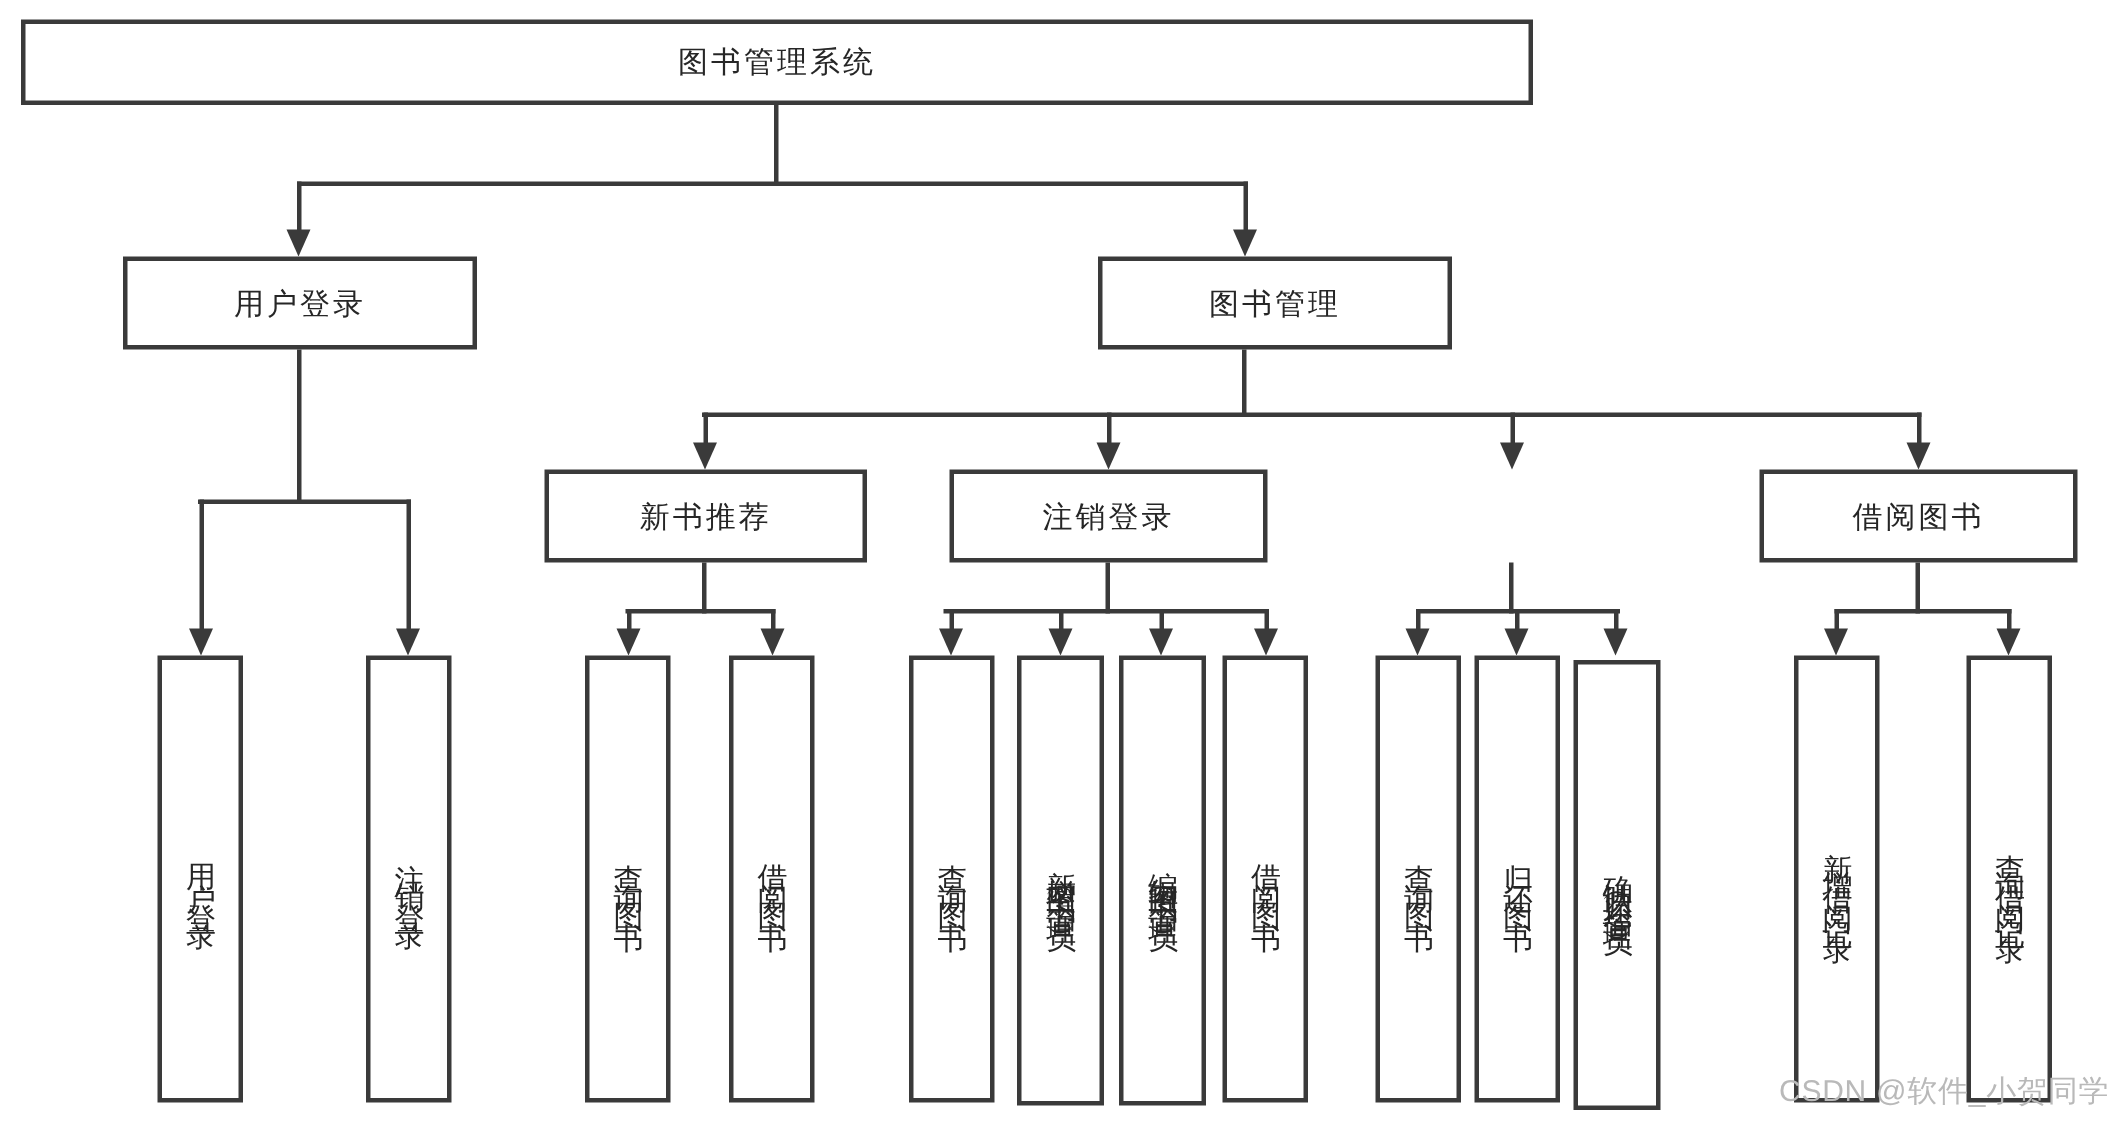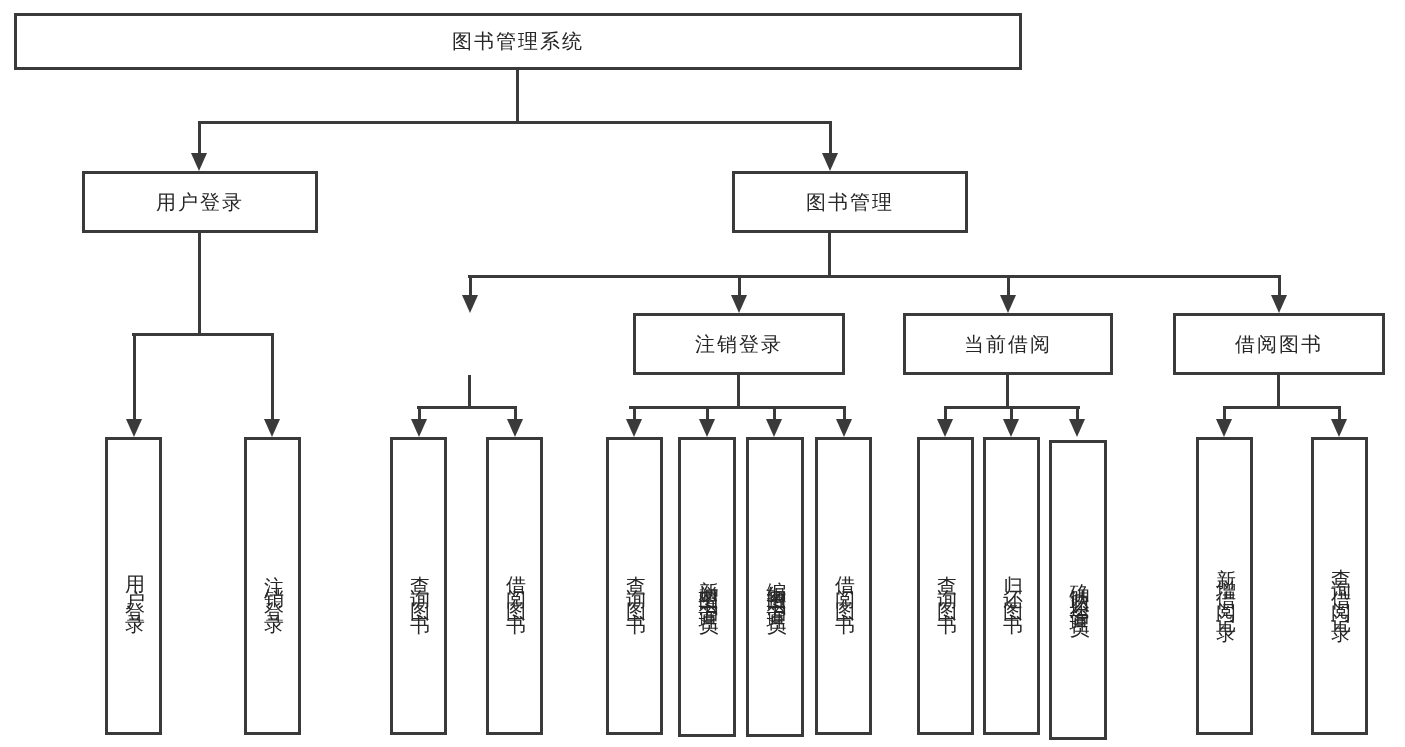--- a/index.html
+++ b/index.html
@@ -9,21 +9,20 @@
     --background:#ffffff;
   }
   *{margin:0;padding:0;box-sizing:border-box;}
   html,body{background:var(--background);}
   body{font-family:"Liberation Sans","DejaVu Sans",sans-serif;}
   .stage{
     position:relative;
     width:1405px;height:747px;
     background:var(--background);
     overflow:hidden;
-    font-family:Liberation Mono, monospace;
   }
   .box{
     position:absolute;
     border:3px solid var(--line);
     background:#fff;
     display:flex;align-items:center;justify-content:center;
     color:var(--text);
   }
   .h-label{font-size:20px;letter-spacing:2px;white-space:nowrap;}
   .leaf{
@@ -83,25 +82,25 @@
   <div class="drop" style="left:126px;top:333px;height:104px;"></div>
   <div class="drop" style="left:264px;top:333px;height:104px;"></div>
 
   <div class="vline" style="left:828px;top:233px;height:45px;"></div>
   <div class="hline" style="left:468px;top:275px;width:813px;"></div>
   <div class="drop" style="left:462px;top:275px;height:38px;"></div>
   <div class="drop" style="left:731px;top:275px;height:38px;"></div>
   <div class="drop" style="left:1000px;top:275px;height:38px;"></div>
   <div class="drop" style="left:1271px;top:275px;height:38px;"></div>
 
+  <div class="box" style="left:363px;top:313px;width:215px;height:62px;">
+    <span class="h-label">新书推荐</span>
+  </div>
   <div class="box" style="left:633px;top:313px;width:212px;height:62px;">
     <span class="h-label">注销登录</span>
-  </div>
-  <div class="box" style="left:903px;top:313px;width:210px;height:62px;">
-    <span class="h-label">当前借阅</span>
   </div>
   <div class="box" style="left:1173px;top:313px;width:212px;height:62px;">
     <span class="h-label">借阅图书</span>
   </div>
 
   <div class="vline" style="left:468px;top:375px;height:34px;"></div>
   <div class="hline" style="left:417px;top:406px;width:100px;"></div>
   <div class="drop" style="left:411px;top:406px;height:31px;"></div>
   <div class="drop" style="left:507px;top:406px;height:31px;"></div>
 
@@ -160,14 +159,15 @@
     <span class="leaf long">确认归还（管理员）</span>
   </div>
 
   <div class="box" style="left:1196px;top:437px;width:57px;height:298px;">
     <span class="leaf mid">新增借阅记录</span>
   </div>
   <div class="box" style="left:1311px;top:437px;width:57px;height:298px;">
     <span class="leaf mid">查询借阅记录</span>
   </div>
 
+  <div class="watermark" style="left:1186px;top:714px;">CSDN @软件_小贺同学</div>
 
 </div>
 
 </body></html>

